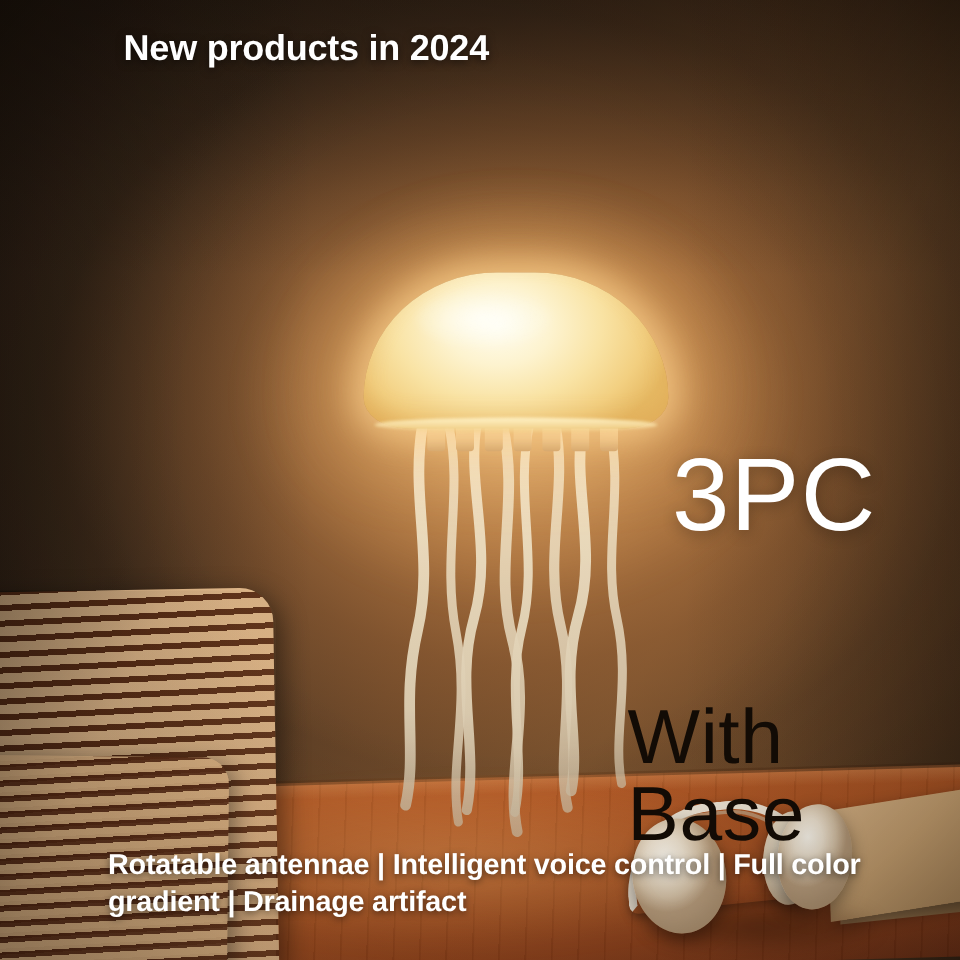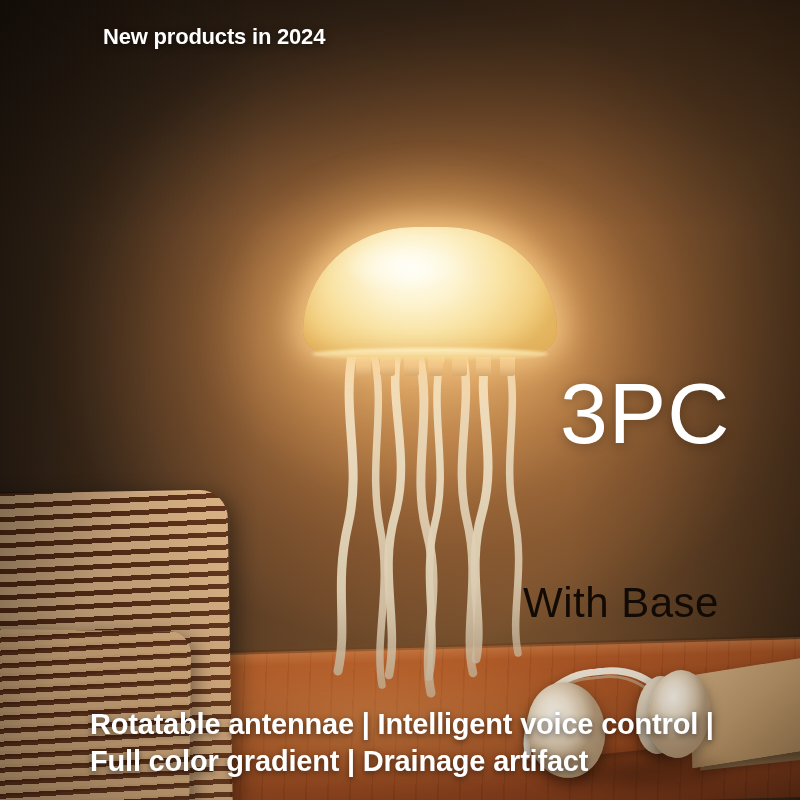--- a/index.html
+++ b/index.html
@@ -276,21 +276,21 @@
     width: 120px; height: 84px;
     background: linear-gradient(145deg, #c6a173 0%, #ab8458 60%, #8d6a42 100%);
     transform: rotate(-6deg) skewX(-6deg);
   }
 
   
   .t-kicker {
     position: absolute;
     left: 103px; top: 24px;
     color: #ffffff;
-    font-size: 22px;
+    font-size: 30px;
     font-weight: 700;
     letter-spacing: -0.2px;
     text-shadow: 0 2px 7px rgba(0,0,0,0.55);
     white-space: nowrap;
   }
   .t-title {
     position: absolute;
     left: 138px; top: 72px;
     color: #ffffff;
     font-size: 56px;
@@ -307,32 +307,31 @@
     font-size: 86px;
     font-weight: 300;
     letter-spacing: 1px;
     line-height: 1;
     text-shadow: 0 2px 12px rgba(0,0,0,0.30);
   }
   .t-base {
     position: absolute;
     left: 523px; top: 582px;
     color: #120b05;
-    font-size: 42px;
+    font-size: 64px;
     font-weight: 300;
     letter-spacing: 0.5px;
     line-height: 1;
-    text-align: center;
   }
   .t-features {
     position: absolute;
     left: 90px; top: 706px;
     width: 660px;
     color: #ffffff;
-    font-size: 29px;
+    font-size: 24px;
     font-weight: 700;
     line-height: 1.28;
     letter-spacing: -0.2px;
     text-shadow: 0 2px 6px rgba(0,0,0,0.55);
   }
 </style>
 </head>
 <body>
 
 <div id="scene">

